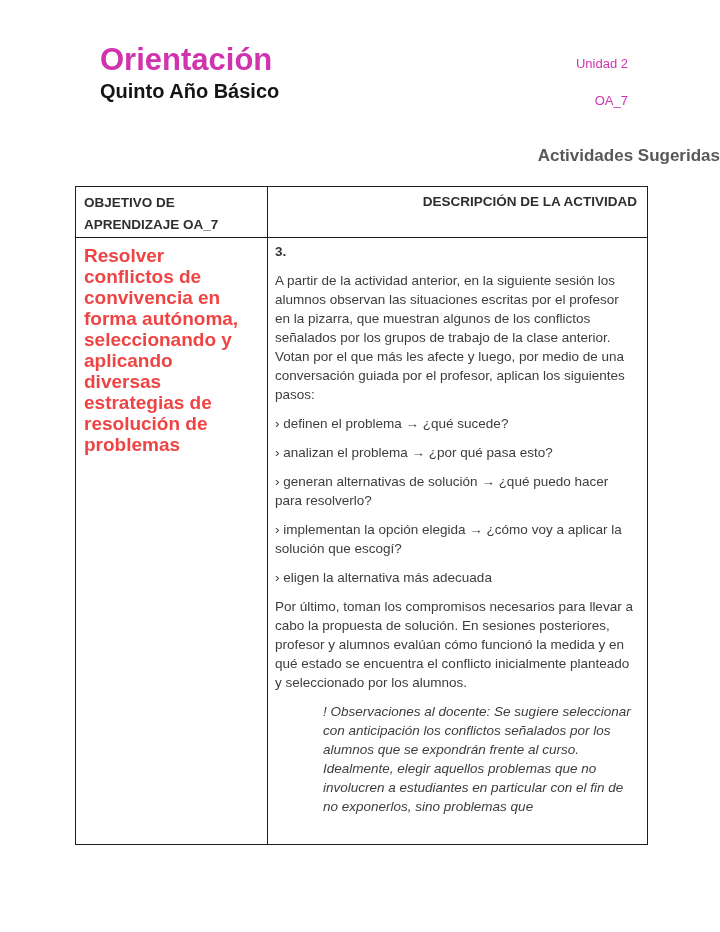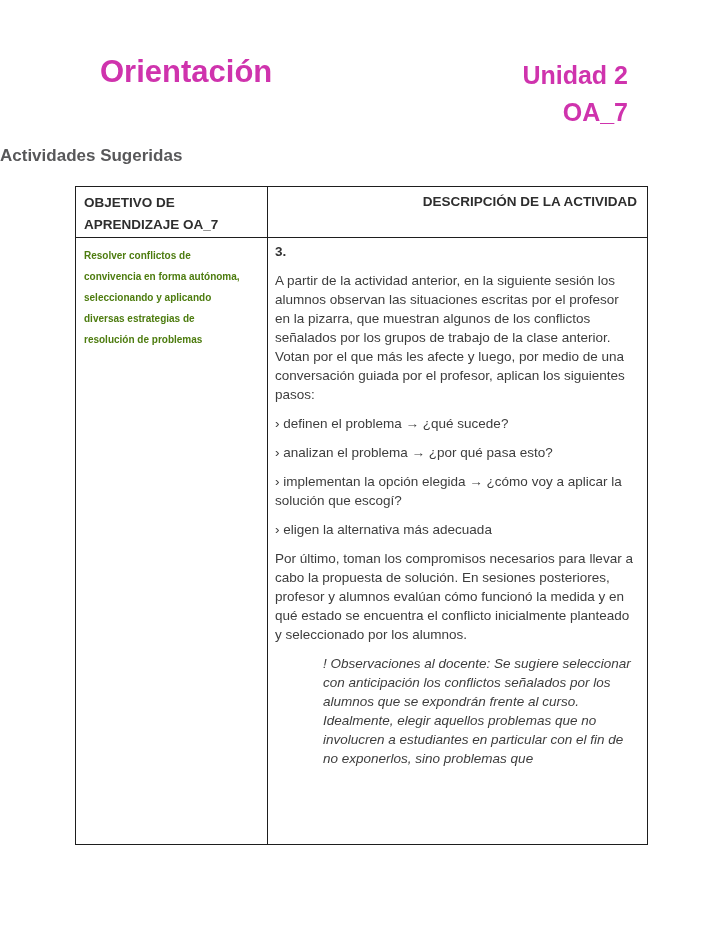--- a/index.html
+++ b/index.html
@@ -7,37 +7,37 @@
   body {
     width: 720px;
     height: 932px;
     position: relative;
     font-family: "Liberation Sans", "DejaVu Sans", sans-serif;
     color: #3d3d3d;
     overflow: hidden;
   }
 
   
-  .doc-header { position: absolute; left: 100px; right: 92px; top: 54px; display: flex; justify-content: space-between; }
+  .doc-header { position: absolute; left: 100px; right: 92px; top: 42px; display: flex; justify-content: space-between; }
   .doc-header .left { text-align: left; }
   .doc-header .right { text-align: right; padding-top: 9px; }
   .page-title {
     font-size: 31px; font-weight: bold; color: #cf33ad; line-height: 36px; letter-spacing: 0px;
   }
   .page-subtitle {
     font-size: 20px; font-weight: bold; color: #141414; line-height: 26px;
   }
   .unit-label, .oa-label {
-    font-size: 25px; font-weight: bold; color: #cf33ad; line-height: 25px;
+    font-size: 13px; font-weight: normal; color: #cf33ad; line-height: 25px;
   }
   .oa-label { margin-top: 12px; }
 
   .section-title {
     position: absolute; top: 146px; left: 0; width: 100%;
-    text-align: left; font-size: 17px; font-weight: bold; color: #58585a;
+    text-align: right; font-size: 17px; font-weight: bold; color: #58585a;
   }
 
   
   .activity-table {
     position: absolute; left: 75px; top: 186px;
     width: 573px; height: 659px;
     border: 1.5px solid #1e1e1e;
     display: flex; flex-direction: column;
     background: #ffffff;
   }
@@ -50,37 +50,38 @@
     padding: 5px 25px 0 8px;
   }
   .cell-right { flex: 1; padding: 4px 10px 0 7px; overflow: hidden; }
 
   .th-text {
     font-size: 13.5px; font-weight: bold; color: #2e2e2e; line-height: 22px;
   }
   .cell-right .th-text { text-align: right; }
 
   .objective-text {
-    font-size: 10px; font-weight: bold; color: #4d7c0f; line-height: 21px;
+    font-size: 19px; font-weight: bold; color: #ef4444; line-height: 21px;
     padding-top: 2px;
   }
 
   .cell-right p {
     font-size: 13.5px; line-height: 19px; color: #3d3d3d;
     margin: 0 0 10px 0;
   }
   .cell-right p.activity-number { font-weight: bold; color: #333333; }
   .cell-right p.teacher-note { font-style: italic; margin-left: 48px; }
 </style>
 </head>
 <body>
 
 <div class="doc-header">
   <div class="left">
     <div class="page-title">Orientación</div>
+    <div class="page-subtitle">Quinto Año Básico</div>
   </div>
   <div class="right">
     <div class="unit-label">Unidad 2</div>
     <div class="oa-label">OA_7</div>
   </div>
 </div>
 
 <div class="section-title">Actividades Sugeridas</div>
 
 <div class="activity-table">
@@ -95,19 +96,20 @@
 
   <div class="t-row body">
     <div class="cell-left">
       <div class="objective-text">Resolver conflictos de convivencia en forma autónoma, seleccionando y aplicando diversas estrategias de resolución de problemas</div>
     </div>
     <div class="cell-right">
       <p class="activity-number">3.</p>
       <p>A partir de la actividad anterior, en la siguiente sesión los alumnos observan las situaciones escritas por el profesor en la pizarra, que muestran algunos de los conflictos señalados por los grupos de trabajo de la clase anterior. Votan por el que más les afecte y luego, por medio de una conversación guiada por el profesor, aplican los siguientes pasos:</p>
       <p class="step">› definen el problema → ¿qué sucede?</p>
       <p class="step">› analizan el problema → ¿por qué pasa esto?</p>
+      <p class="step">› generan alternativas de solución → ¿qué puedo hacer para resolverlo?</p>
       <p class="step">› implementan la opción elegida → ¿cómo voy a aplicar la solución que escogí?</p>
       <p class="step">› eligen la alternativa más adecuada</p>
       <p>Por último, toman los compromisos necesarios para llevar a cabo la propuesta de solución. En sesiones posteriores, profesor y alumnos evalúan cómo funcionó la medida y en qué estado se encuentra el conflicto inicialmente planteado y seleccionado por los alumnos.</p>
       <p class="teacher-note">! Observaciones al docente: Se sugiere seleccionar con anticipación los conflictos señalados por los alumnos que se expondrán frente al curso. Idealmente, elegir aquellos problemas que no involucren a estudiantes en particular con el fin de no exponerlos, sino problemas que</p>
     </div>
   </div>
 </div>
 
 </body></html>

